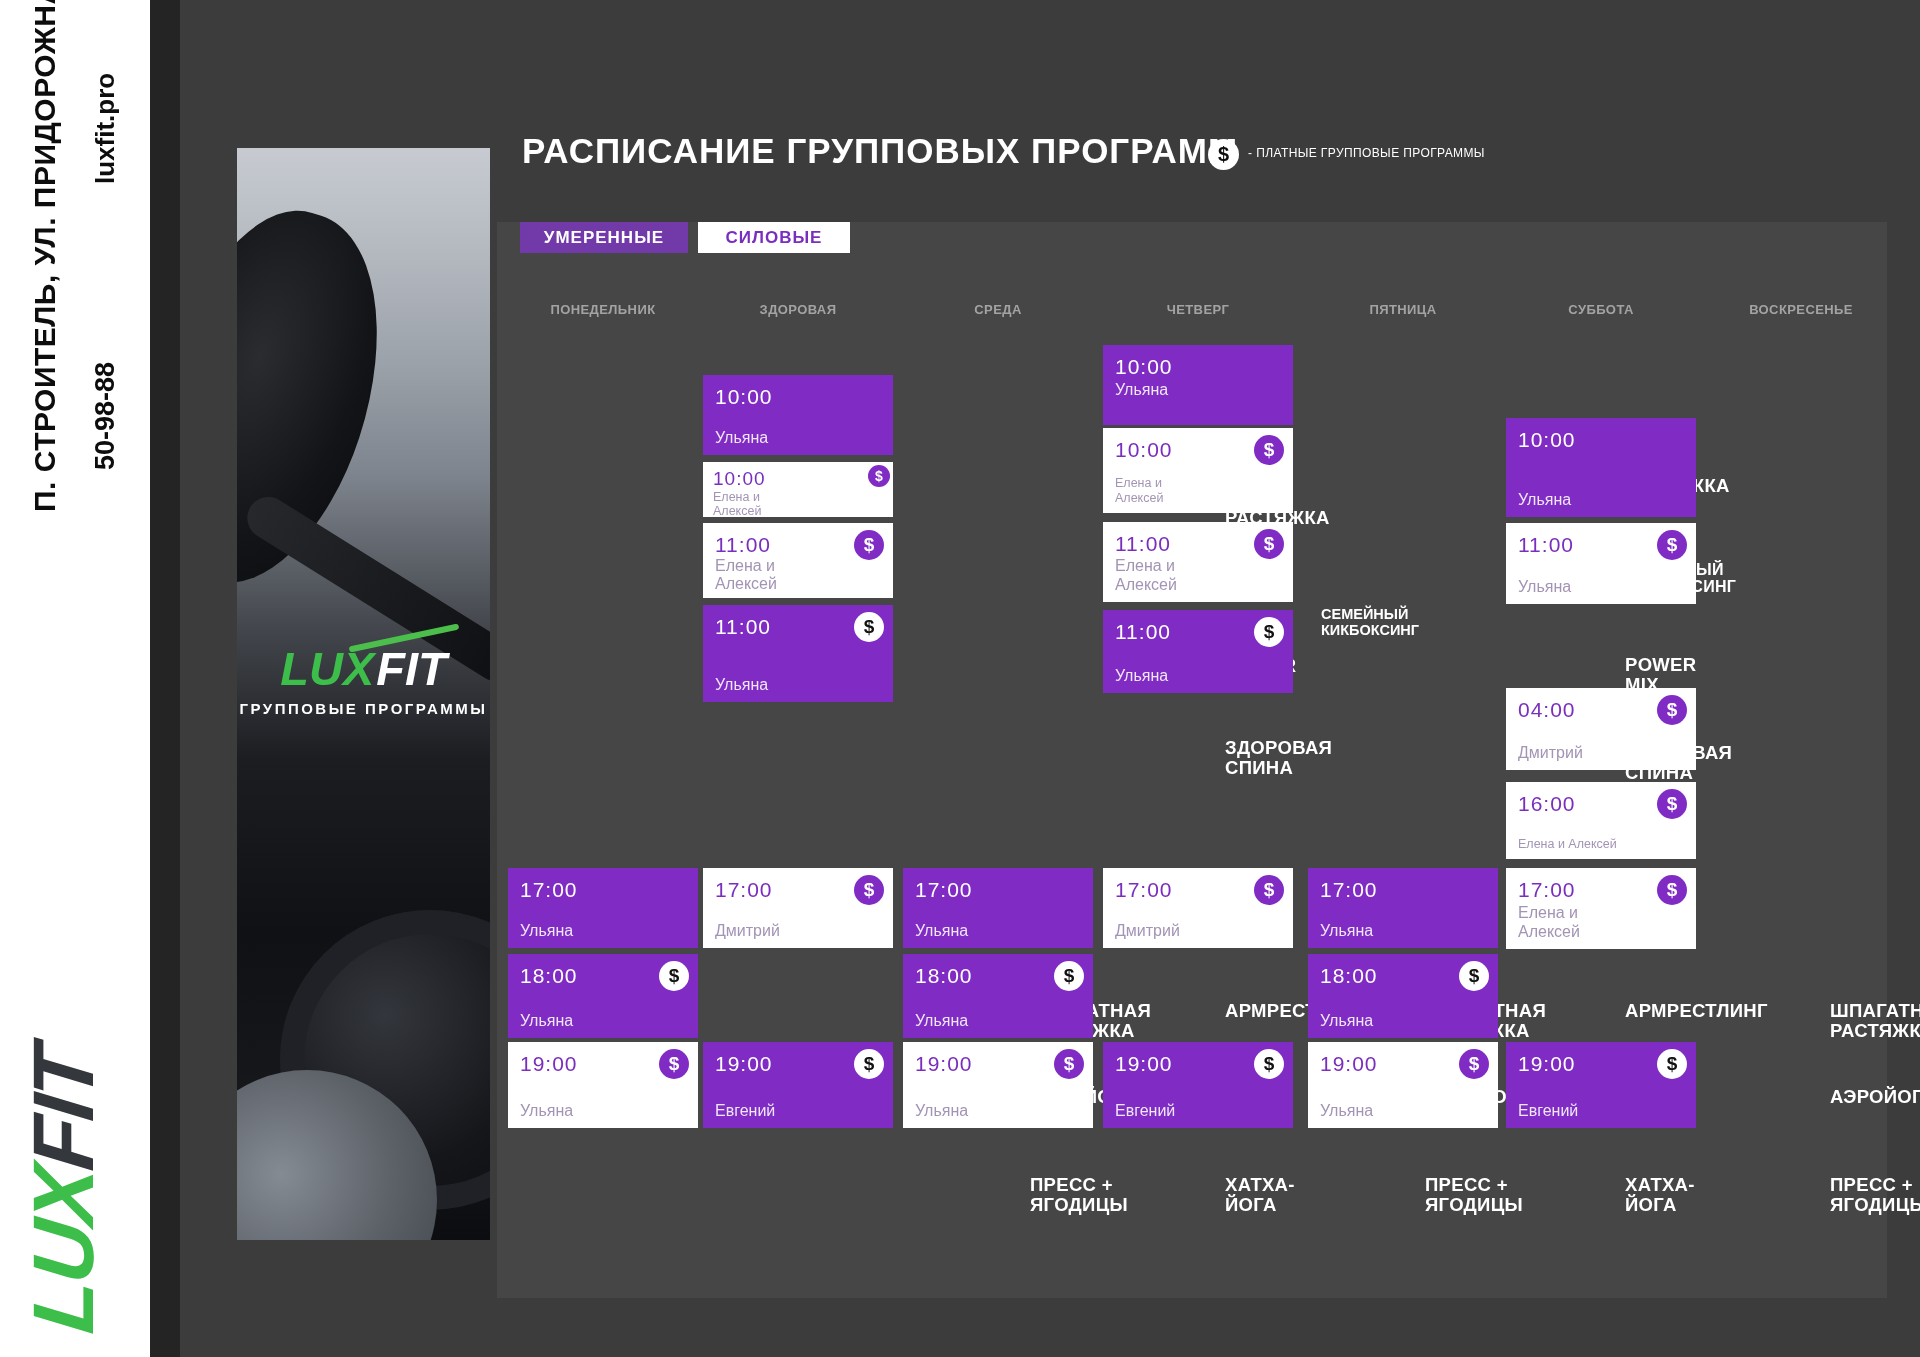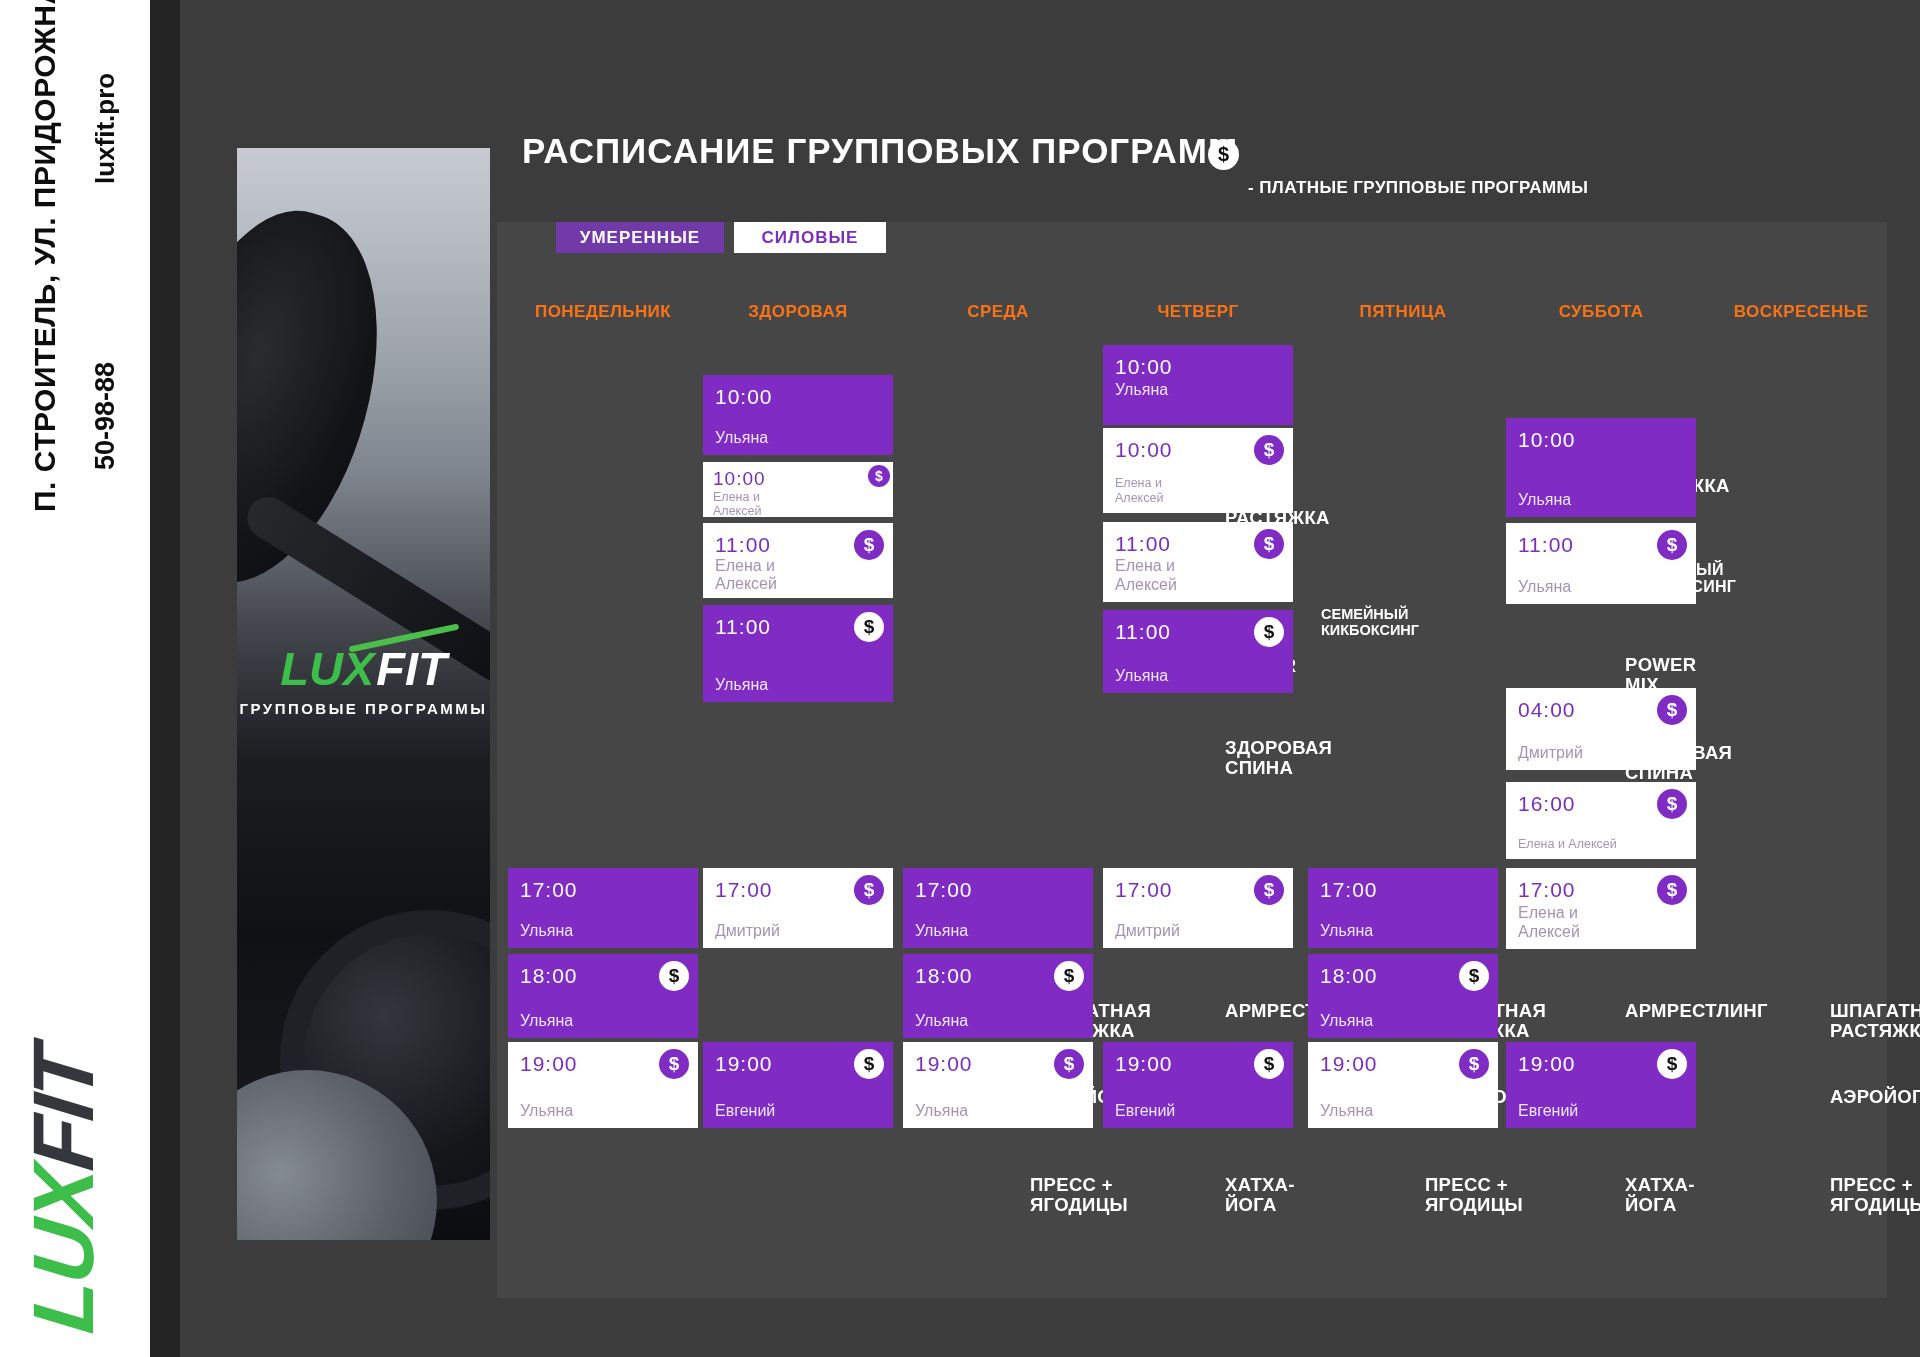--- a/index.html
+++ b/index.html
@@ -40,29 +40,29 @@
              background:#4cbe4b;transform:rotate(-12deg);}
   .photo-logo .wordmark{font-size:47px;font-weight:800;font-style:italic;line-height:1;}
   .photo-logo .fit{color:#ffffff;margin-left:2px;}
   .photo-logo .caption{margin-top:8px;font-size:15px;letter-spacing:2.5px;font-weight:600;color:#ffffff;}
   
   .title{position:absolute;left:522px;top:131px;color:#ffffff;font-size:35px;font-weight:800;
          letter-spacing:1px;}
   .legend-badge{position:absolute;left:1208px;top:139px;width:31px;height:31px;border-radius:50%;
          background:#ffffff;color:#0d0d0d;font-size:20px;font-weight:800;
          display:flex;align-items:center;justify-content:center;}
-  .legend-text{position:absolute;left:1248px;top:146px;color:#ffffff;font-size:17px;font-weight:700;
-         letter-spacing:.4px;margin-top:32px;}
+  .legend-text{position:absolute;left:1248px;top:146px;color:#ffffff;font-size:12px;font-weight:400;
+         letter-spacing:.4px;}
   
   .panel{position:absolute;left:497px;top:222px;width:1390px;height:1076px;background:#464646;}
   .tab{position:absolute;top:222px;height:31px;display:flex;align-items:center;justify-content:center;
-       font-size:17px;font-weight:700;letter-spacing:1px;cursor:pointer;margin-left:36px;}
+       font-size:17px;font-weight:700;letter-spacing:1px;cursor:pointer;}
   .tab-active{left:520px;width:168px;background:#7239a8;color:#ffffff;}
   .tab-inactive{left:698px;width:152px;background:#ffffff;color:#7a2ebe;}
-  .day{position:absolute;top:302px;width:190px;text-align:center;color:#f97316;font-size:17px;
+  .day{position:absolute;top:302px;width:190px;text-align:center;color:#a3a3a3;font-size:13px;
        font-weight:700;letter-spacing:.4px;}
   
   .card{position:absolute;width:190px;box-sizing:border-box;padding:10px 12px 8px;
         display:flex;flex-direction:column;}
   .card.purple{background:#7f2bc4;color:#ffffff;}
   .card.white{background:#ffffff;color:#7a2ebe;}
   .card .time{font-size:21px;font-weight:400;letter-spacing:1px;}
   .card .title2, .card .title{font-size:18.5px;font-weight:800;line-height:1.08;letter-spacing:.3px;
         margin-top:2px;max-width:152px;}
   .card .instructor{margin-top:auto;font-size:16px;font-weight:400;white-space:pre-line;line-height:1.15;}

